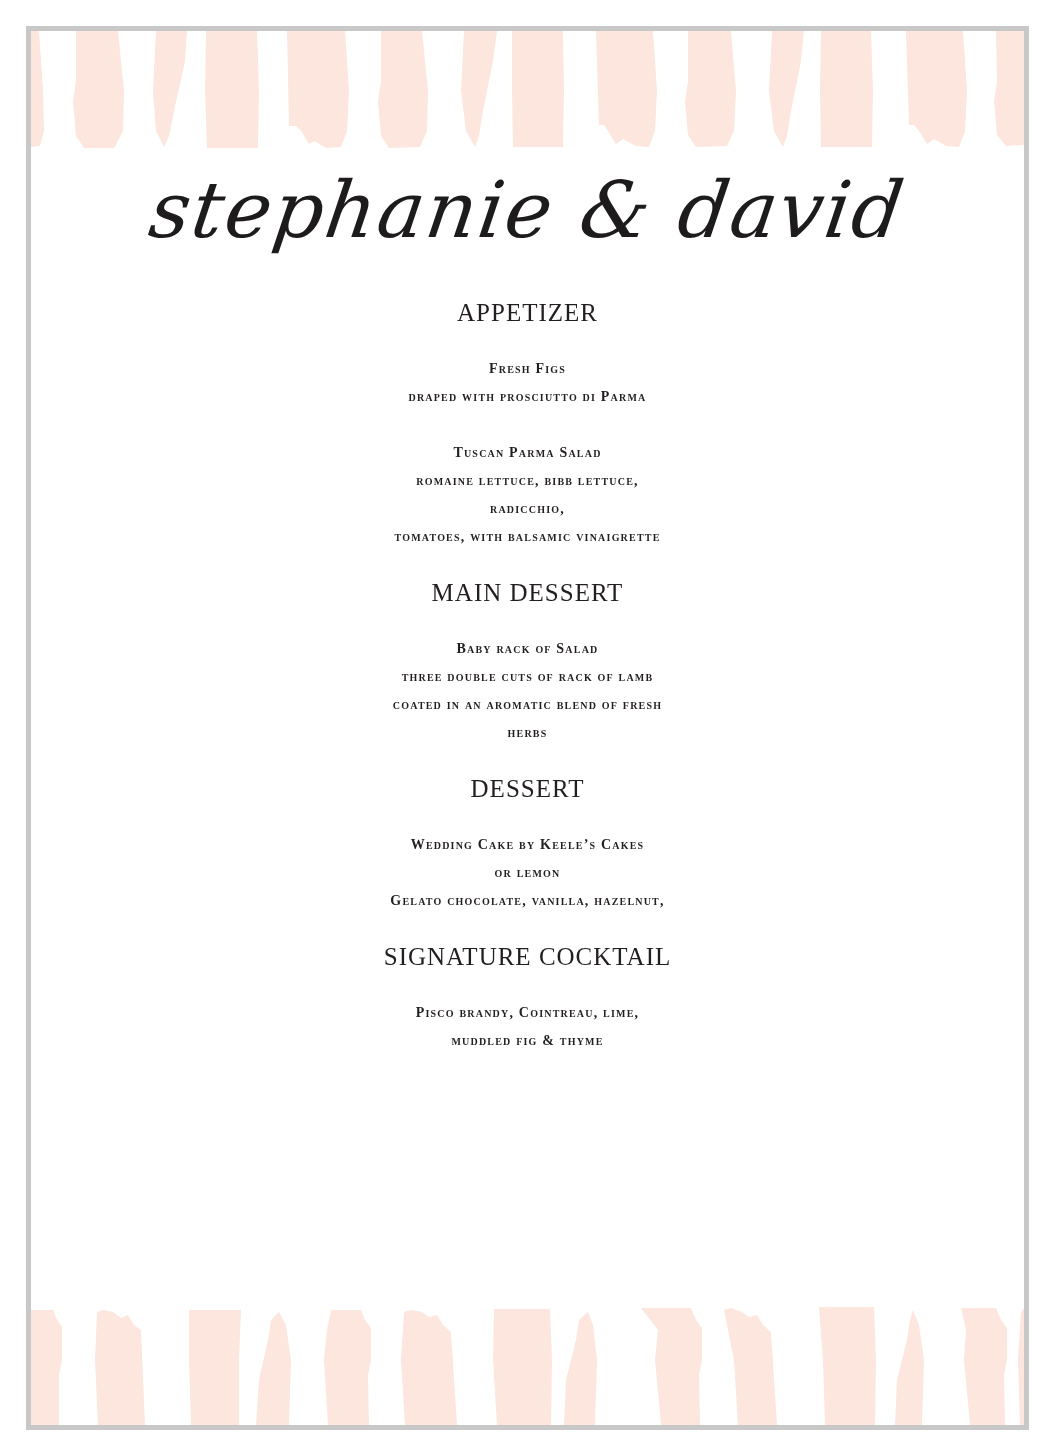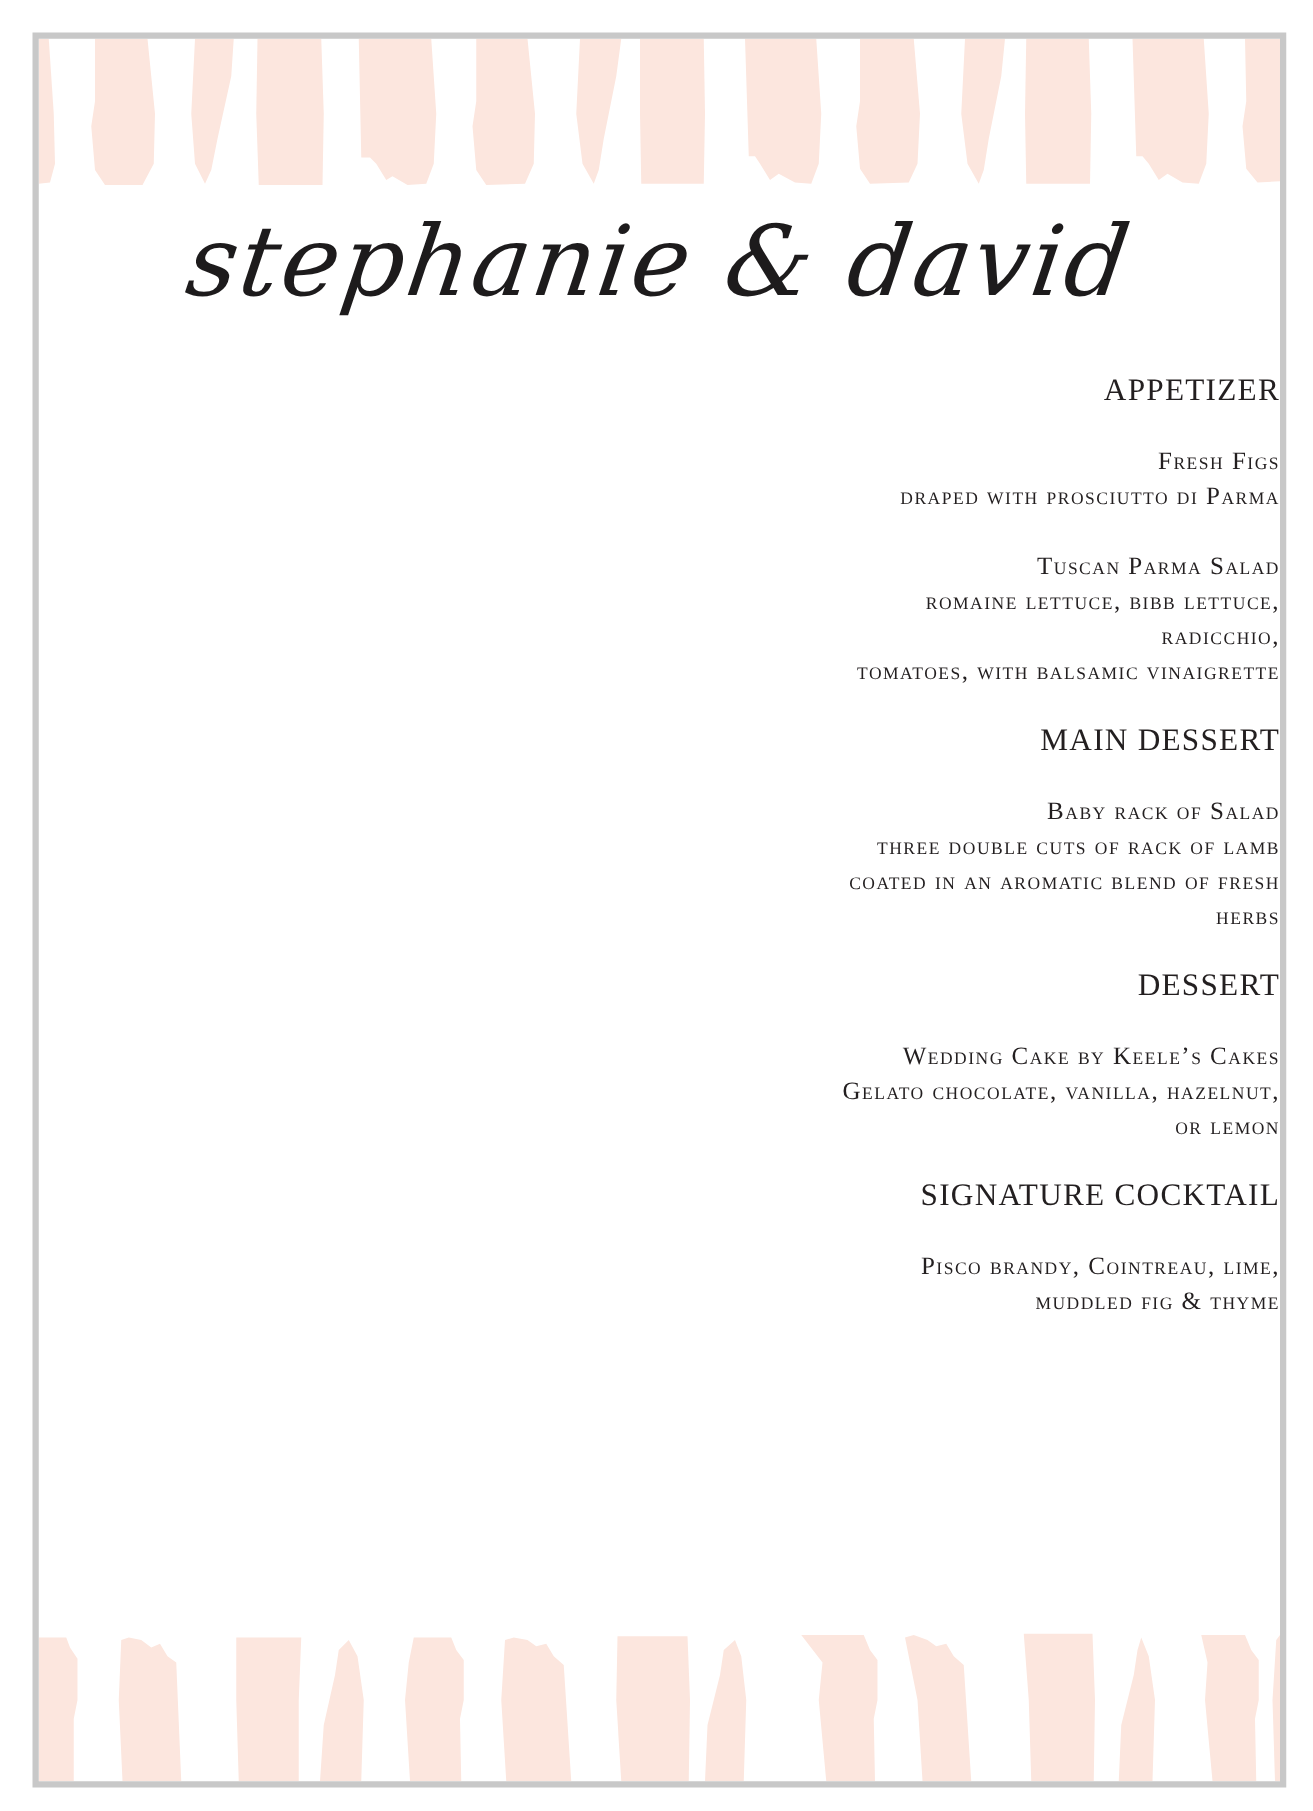--- a/index.html
+++ b/index.html
@@ -10,26 +10,26 @@
   }
   .stripes { position: absolute; left: 0; width: 993px; }
   .stripes.top { top: 0; height: 122px; }
   .stripes.bottom { bottom: 0; height: 125px; }
   .title {
     position: absolute; left: 0; right: 0; top: 140px; text-align: center;
     font-family: "DejaVu Serif", serif; font-style: italic; font-size: 78px;
     color: #1d1b1c; letter-spacing: 2px; line-height: 1; transform: skewX(-8deg);
   }
   .menu {
-    position: absolute; left: 0; right: 0; top: 268px; text-align: right;
+    position: absolute; left: 0; right: 0; top: 268px; text-align: center;
     font-family: "Liberation Serif", serif; color: #231f20;
   }
   .section-head { font-size: 25px; letter-spacing: 1px; line-height: 28px; margin: 0 0 28px 0; }
   .item { margin: 0 0 28px 0; }
-  .item-line { font-size: 20px; font-variant: small-caps; letter-spacing: 1.2px; line-height: 28px; font-weight: normal; }
+  .item-line { font-size: 14px; font-variant: small-caps; letter-spacing: 1.2px; line-height: 28px; font-weight: bold; }
 </style>
 </head>
 <body>
 
 <div class="card">
 
   <svg class="stripes top" viewBox="0 0 993 122" preserveAspectRatio="none">
     <g fill="#fce6de">
       <path d="M0 0 L8 0 L12 60 L13 100 L9 115 L0 116 Z"></path>
       <path d="M45 0 L87 0 L93 60 L92 100 L83 117 L53 117 L45 105 L42 70 L45 50 Z"></path>
@@ -73,22 +73,22 @@
         <div class="item-line">three double cuts of rack of lamb</div>
         <div class="item-line">coated in an aromatic blend of fresh</div>
         <div class="item-line">herbs</div>
       </div>
     </div>
 
     <div>
       <div class="section-head">DESSERT</div>
       <div class="item">
         <div class="item-line">Wedding Cake by Keele’s Cakes</div>
+        <div class="item-line">or lemon</div>
         <div class="item-line">Gelato chocolate, vanilla, hazelnut,</div>
-        <div class="item-line">or lemon</div>
       </div>
     </div>
 
     <div>
       <div class="section-head">SIGNATURE COCKTAIL</div>
       <div class="item">
         <div class="item-line">Pisco brandy, Cointreau, lime,</div>
         <div class="item-line">muddled fig &amp; thyme</div>
       </div>
     </div>

